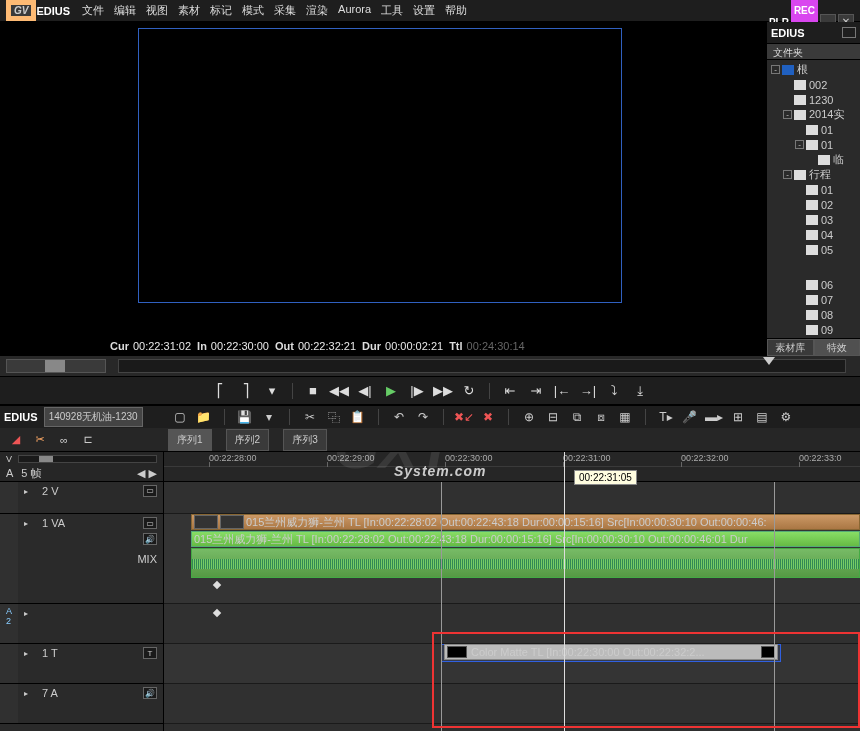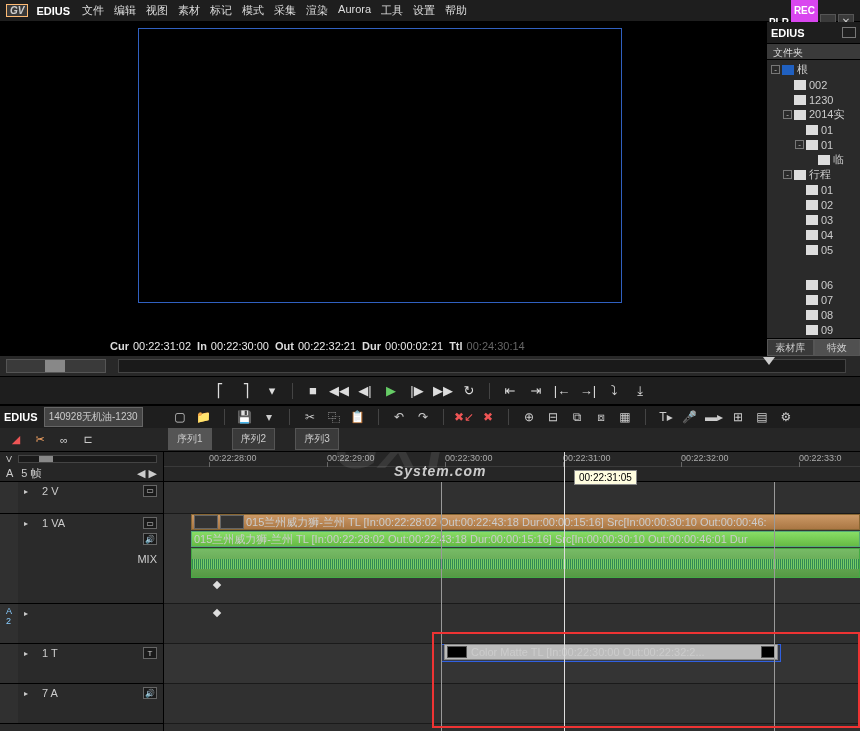--- a/index.html
+++ b/index.html
@@ -1,18 +1,18 @@
 <!DOCTYPE html>
 <html><head>
 <meta charset="utf-8">
 <style>
 *{margin:0;padding:0;box-sizing:border-box;font-family:"Microsoft YaHei",Arial,sans-serif;font-size:11px;color:#ccc;user-select:none}
 body{background:#2a2a2a;width:860px;height:731px;overflow:hidden;position:relative}
 .topbar{background:#1e1e1e;height:22px;display:flex;align-items:center;padding:0 6px;border-bottom:1px solid #000}
-.logo-box{background:#3a3a3a;border:1px solid #fdba74;padding:0 3px;font-style:italic;font-weight:bold;margin-right:8px;font-size:10px}
+.logo-box{background:#3a3a3a;border:5px solid #fdba74;padding:0 3px;font-style:italic;font-weight:bold;margin-right:0;font-size:10px}
 .app-name{font-weight:bold;color:#fff;margin-right:12px}
 .menu{display:flex;gap:10px}
 .menu span{color:#ddd;cursor:pointer}
 .topbar-right{margin-left:auto;display:flex;align-items:flex-end;gap:2px}
 .plr{color:#fff;font-weight:bold;font-size:10px}
 .rec{background:#d946ef;color:#fff;padding:12px 3px;font-weight:bold;font-size:10px}
 .winbtn{width:16px;height:14px;background:#3a3a3a;border:1px solid #555;display:flex;align-items:center;justify-content:center;cursor:pointer;font-size:10px}
 .main-row{display:flex;height:334px}
 .preview-col{width:765px;background:#000;position:relative}
 .preview-frame{position:absolute;left:138px;top:6px;width:484px;height:275px;border:1px solid #3060c0;background:#000}
@@ -42,21 +42,21 @@
 .tsep{width:1px;height:16px;background:#444;margin:0 4px}
 .tl-hdr{height:24px;background:#1e1e1e;display:flex;align-items:center;border-top:2px solid #000}
 .tl-hdr-left{width:164px;display:flex;align-items:center;padding:0 4px;gap:6px}
 .proj-name{background:#444;padding:2px 4px;font-size:10px;border:1px solid #666}
 .tl-tools{display:flex;align-items:center;gap:8px;padding:0 8px;flex:1}
 .tlbtn{width:16px;height:16px;display:flex;align-items:center;justify-content:center;color:#ccc;cursor:pointer;font-size:12px}
 .tlbtn.red{color:#e55}
 .mode-row{height:24px;background:#262626;display:flex;border-bottom:1px solid #000}
 .mode-left{width:164px;display:flex;align-items:center;gap:8px;padding:0 8px}
 .mode-ic{width:16px;height:16px;display:flex;align-items:center;justify-content:center;cursor:pointer}
-.seq-tabs{display:flex;align-items:flex-start;gap:20px;padding-left:4px}
+.seq-tabs{display:flex;align-items:center;gap:14px;padding-left:4px}
 .seq-tab{background:#3a3a3a;padding:3px 8px;border:1px solid #555;font-size:10px;cursor:pointer}
 .seq-tab.act{background:#555}
 .tl-body{display:flex;height:279px;position:relative}
 .track-hdrs{width:164px;background:#2a2a2a;border-right:1px solid #000}
 .ruler-spacer{height:30px;background:#262626;border-bottom:1px solid #000;display:flex;flex-direction:column}
 .rs-top{height:14px;display:flex;align-items:center;padding:0 6px;gap:6px}
 .rs-slider{flex:1;height:8px;background:#1a1a1a;border:1px solid #444;position:relative}
 .rs-knob{position:absolute;left:20px;width:14px;height:6px;background:#888}
 .rs-bot{height:16px;display:flex;align-items:center;padding:0 6px;gap:8px;font-size:10px}
 .trk-hdr{border-bottom:1px solid #000;display:flex}

